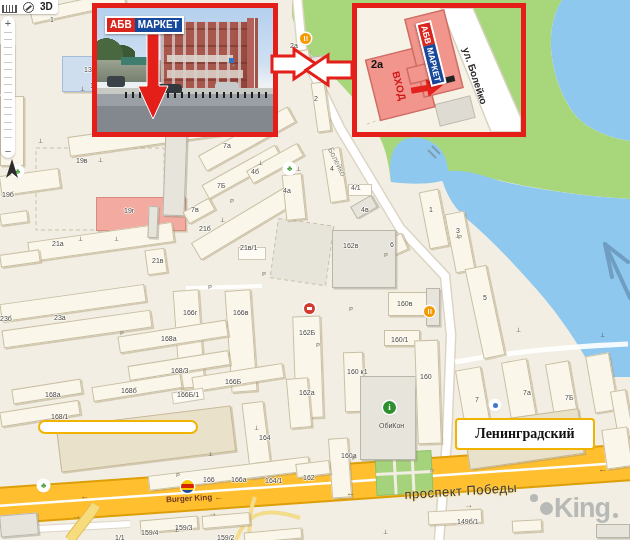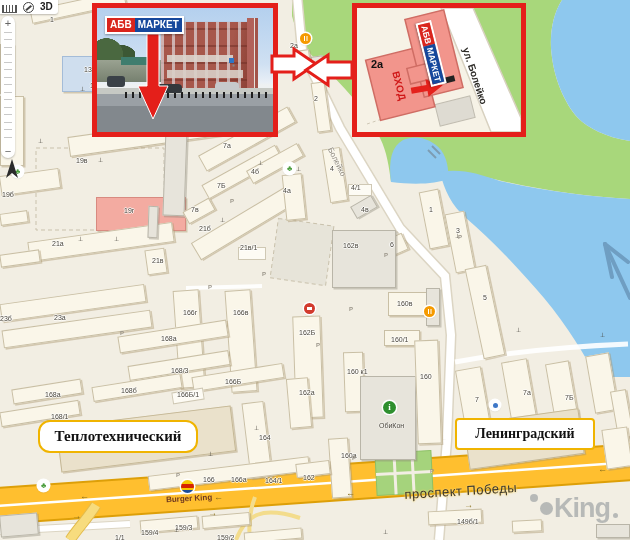--- a/index.html
+++ b/index.html
@@ -337,21 +337,20 @@
     </div>
 
   <div id="boleyko-label">Болейко</div>
   <div id="prospekt-label">проспект Победы</div>
   <div id="bk-logo"></div>
   <div id="bk-label">Burger King</div>
   <div class="poi info" style="left:383px;top:401px;">i</div>
   <div id="obikon-label">ОбиКон</div>
 
   <div class="lmbox" id="lmbox1">
-    <div>Теплотехнический</div>
   </div>
   <div class="lmbox" id="lmbox2">
     <div>Ленинградский</div>
   </div>
 
   <div class="inset" id="inset-photo">
     <div class="sky"></div>
     <div class="trees"></div>
     <div class="lowbldg"></div>
     <div class="shoproof"></div>

